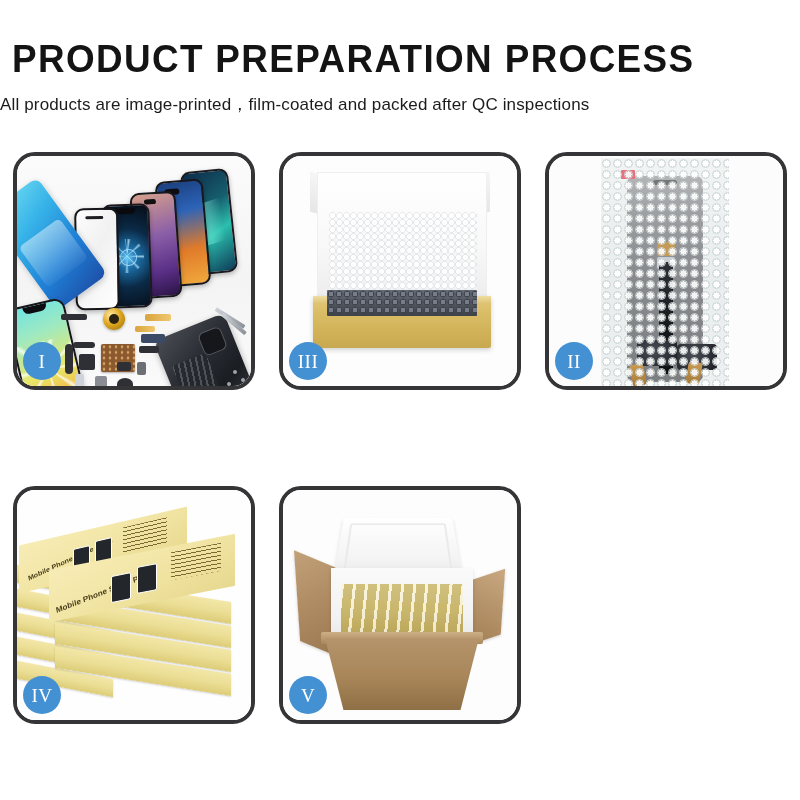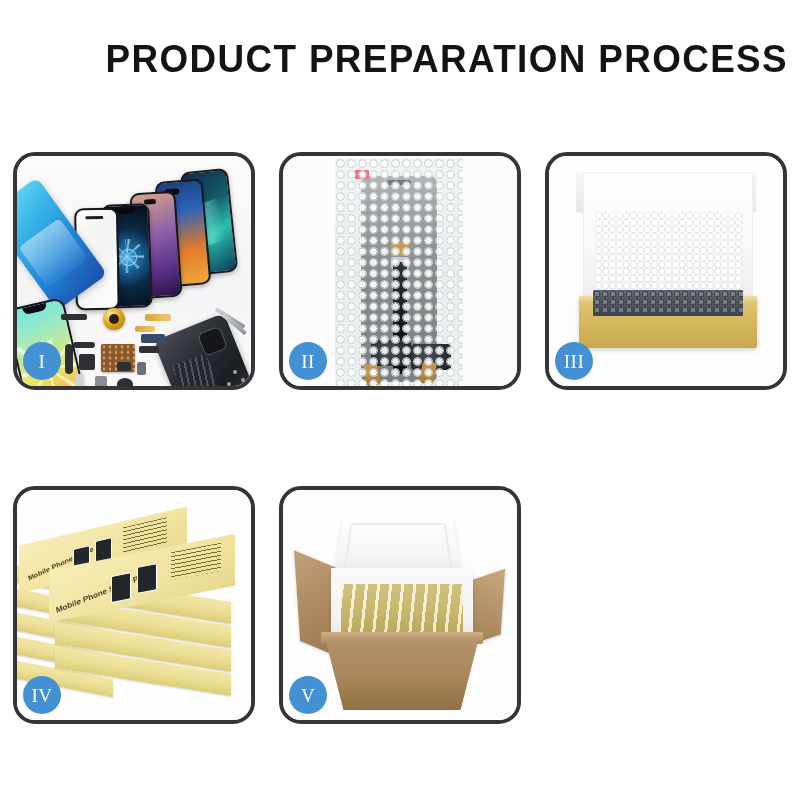--- a/index.html
+++ b/index.html
@@ -18,21 +18,21 @@
     width: 800px;
     height: 800px;
     background: #ffffff;
   }
 
   
   .header {
     position: absolute;
     left: 0; top: 0;
     width: 800px;
-    text-align: right;
+    text-align: left;
   }
   .page-title {
     margin-top: 38px;
     font-size: 38px;
     font-weight: 700;
     letter-spacing: 1.4px;
     color: #141414;
     font-family: "Liberation Sans", sans-serif;
     transform: scaleX(0.97);
     white-space: nowrap;
@@ -533,20 +533,21 @@
     background: radial-gradient(ellipse at center, rgba(0,0,0,.13), rgba(0,0,0,0) 72%);
   }
 </style>
 </head>
 <body>
 
 <div id="page">
 
   <div class="header">
     <div class="page-title">PRODUCT PREPARATION PROCESS</div>
+    <div class="page-subtitle">All products are image-printed，film-coated and packed after QC inspections</div>
   </div>
 
   <div class="grid">
 
     <div class="panel">
       <div class="panel-photo">
         <div class="p1-bg"></div>
 
         <div class="phone-card p1-ph5"></div>
         <div class="phone-card p1-ph4"></div>
@@ -585,20 +586,36 @@
         <div class="p1-part" style="left:48px;top:188px;width:8px;height:30px;border-radius:4px;"></div>
         <div class="p1-part" style="left:124px;top:178px;width:24px;height:9px;background:#3b4a66;"></div>
 
         <div class="p1-tool" style="left:196px;top:160px;width:34px;height:4px;transform:rotate(32deg);"></div>
         <div class="p1-tool" style="left:202px;top:166px;width:30px;height:4px;transform:rotate(40deg);"></div>
         <div class="p1-screw" style="left:216px;top:214px;"></div>
         <div class="p1-screw" style="left:224px;top:222px;"></div>
         <div class="p1-screw" style="left:210px;top:226px;"></div>
       </div>
       <div class="badge">I</div>
+    </div>
+
+    <div class="panel">
+      <div class="panel-photo">
+        <div class="p3-bg"></div>
+        <div class="p3-wing-l"></div>
+        <div class="p3-wing-r"></div>
+        <div class="p3-lid"></div>
+        <div class="p3-foam"></div>
+        <div class="p3-flap-l"></div>
+        <div class="p3-flap-r"></div>
+        <div class="p3-tray"></div>
+        <div class="p3-tray-lip"></div>
+        <div class="p3-tray-in"></div>
+      </div>
+      <div class="badge">III</div>
     </div>
 
     <div class="panel">
       <div class="panel-photo">
         <div class="p2-bg"></div>
         <div class="p2-bag">
           <div class="p2-screen"></div>
           <div class="p2-pink"></div>
           <div class="p2-tape"></div>
           <div class="p2-conn"></div>
@@ -608,36 +625,20 @@
           <div class="p2-foot" style="left:30px;top:206px;transform:rotate(-12deg);"></div>
           <div class="p2-foot" style="left:86px;top:204px;transform:rotate(10deg);"></div>
           <div class="p2-bubbles"></div>
         </div>
       </div>
       <div class="badge">II</div>
     </div>
 
     <div class="panel">
       <div class="panel-photo">
-        <div class="p3-bg"></div>
-        <div class="p3-wing-l"></div>
-        <div class="p3-wing-r"></div>
-        <div class="p3-lid"></div>
-        <div class="p3-foam"></div>
-        <div class="p3-flap-l"></div>
-        <div class="p3-flap-r"></div>
-        <div class="p3-tray"></div>
-        <div class="p3-tray-lip"></div>
-        <div class="p3-tray-in"></div>
-      </div>
-      <div class="badge">III</div>
-    </div>
-
-    <div class="panel">
-      <div class="panel-photo">
         <div class="p4-bg"></div>
 
         <div class="yb" style="left:0px;top:84px;width:96px;height:18px;transform:skewY(11deg);"></div>
         <div class="yb" style="left:0px;top:108px;width:96px;height:18px;transform:skewY(11deg);"></div>
         <div class="yb" style="left:0px;top:132px;width:96px;height:18px;transform:skewY(11deg);"></div>
         <div class="yb" style="left:0px;top:156px;width:96px;height:18px;transform:skewY(11deg);"></div>
         <div class="yb" style="left:0px;top:180px;width:96px;height:18px;transform:skewY(11deg);"></div>
 
         <div class="yb-top" style="left:2px;top:36px;width:168px;height:48px;transform:skewY(-13deg);border-radius:1px;">
           <span class="yb-label" style="left:8px;top:22px;font-size:7px;transform:rotate(-13deg);">Mobile Phone Spare Parts</span>

